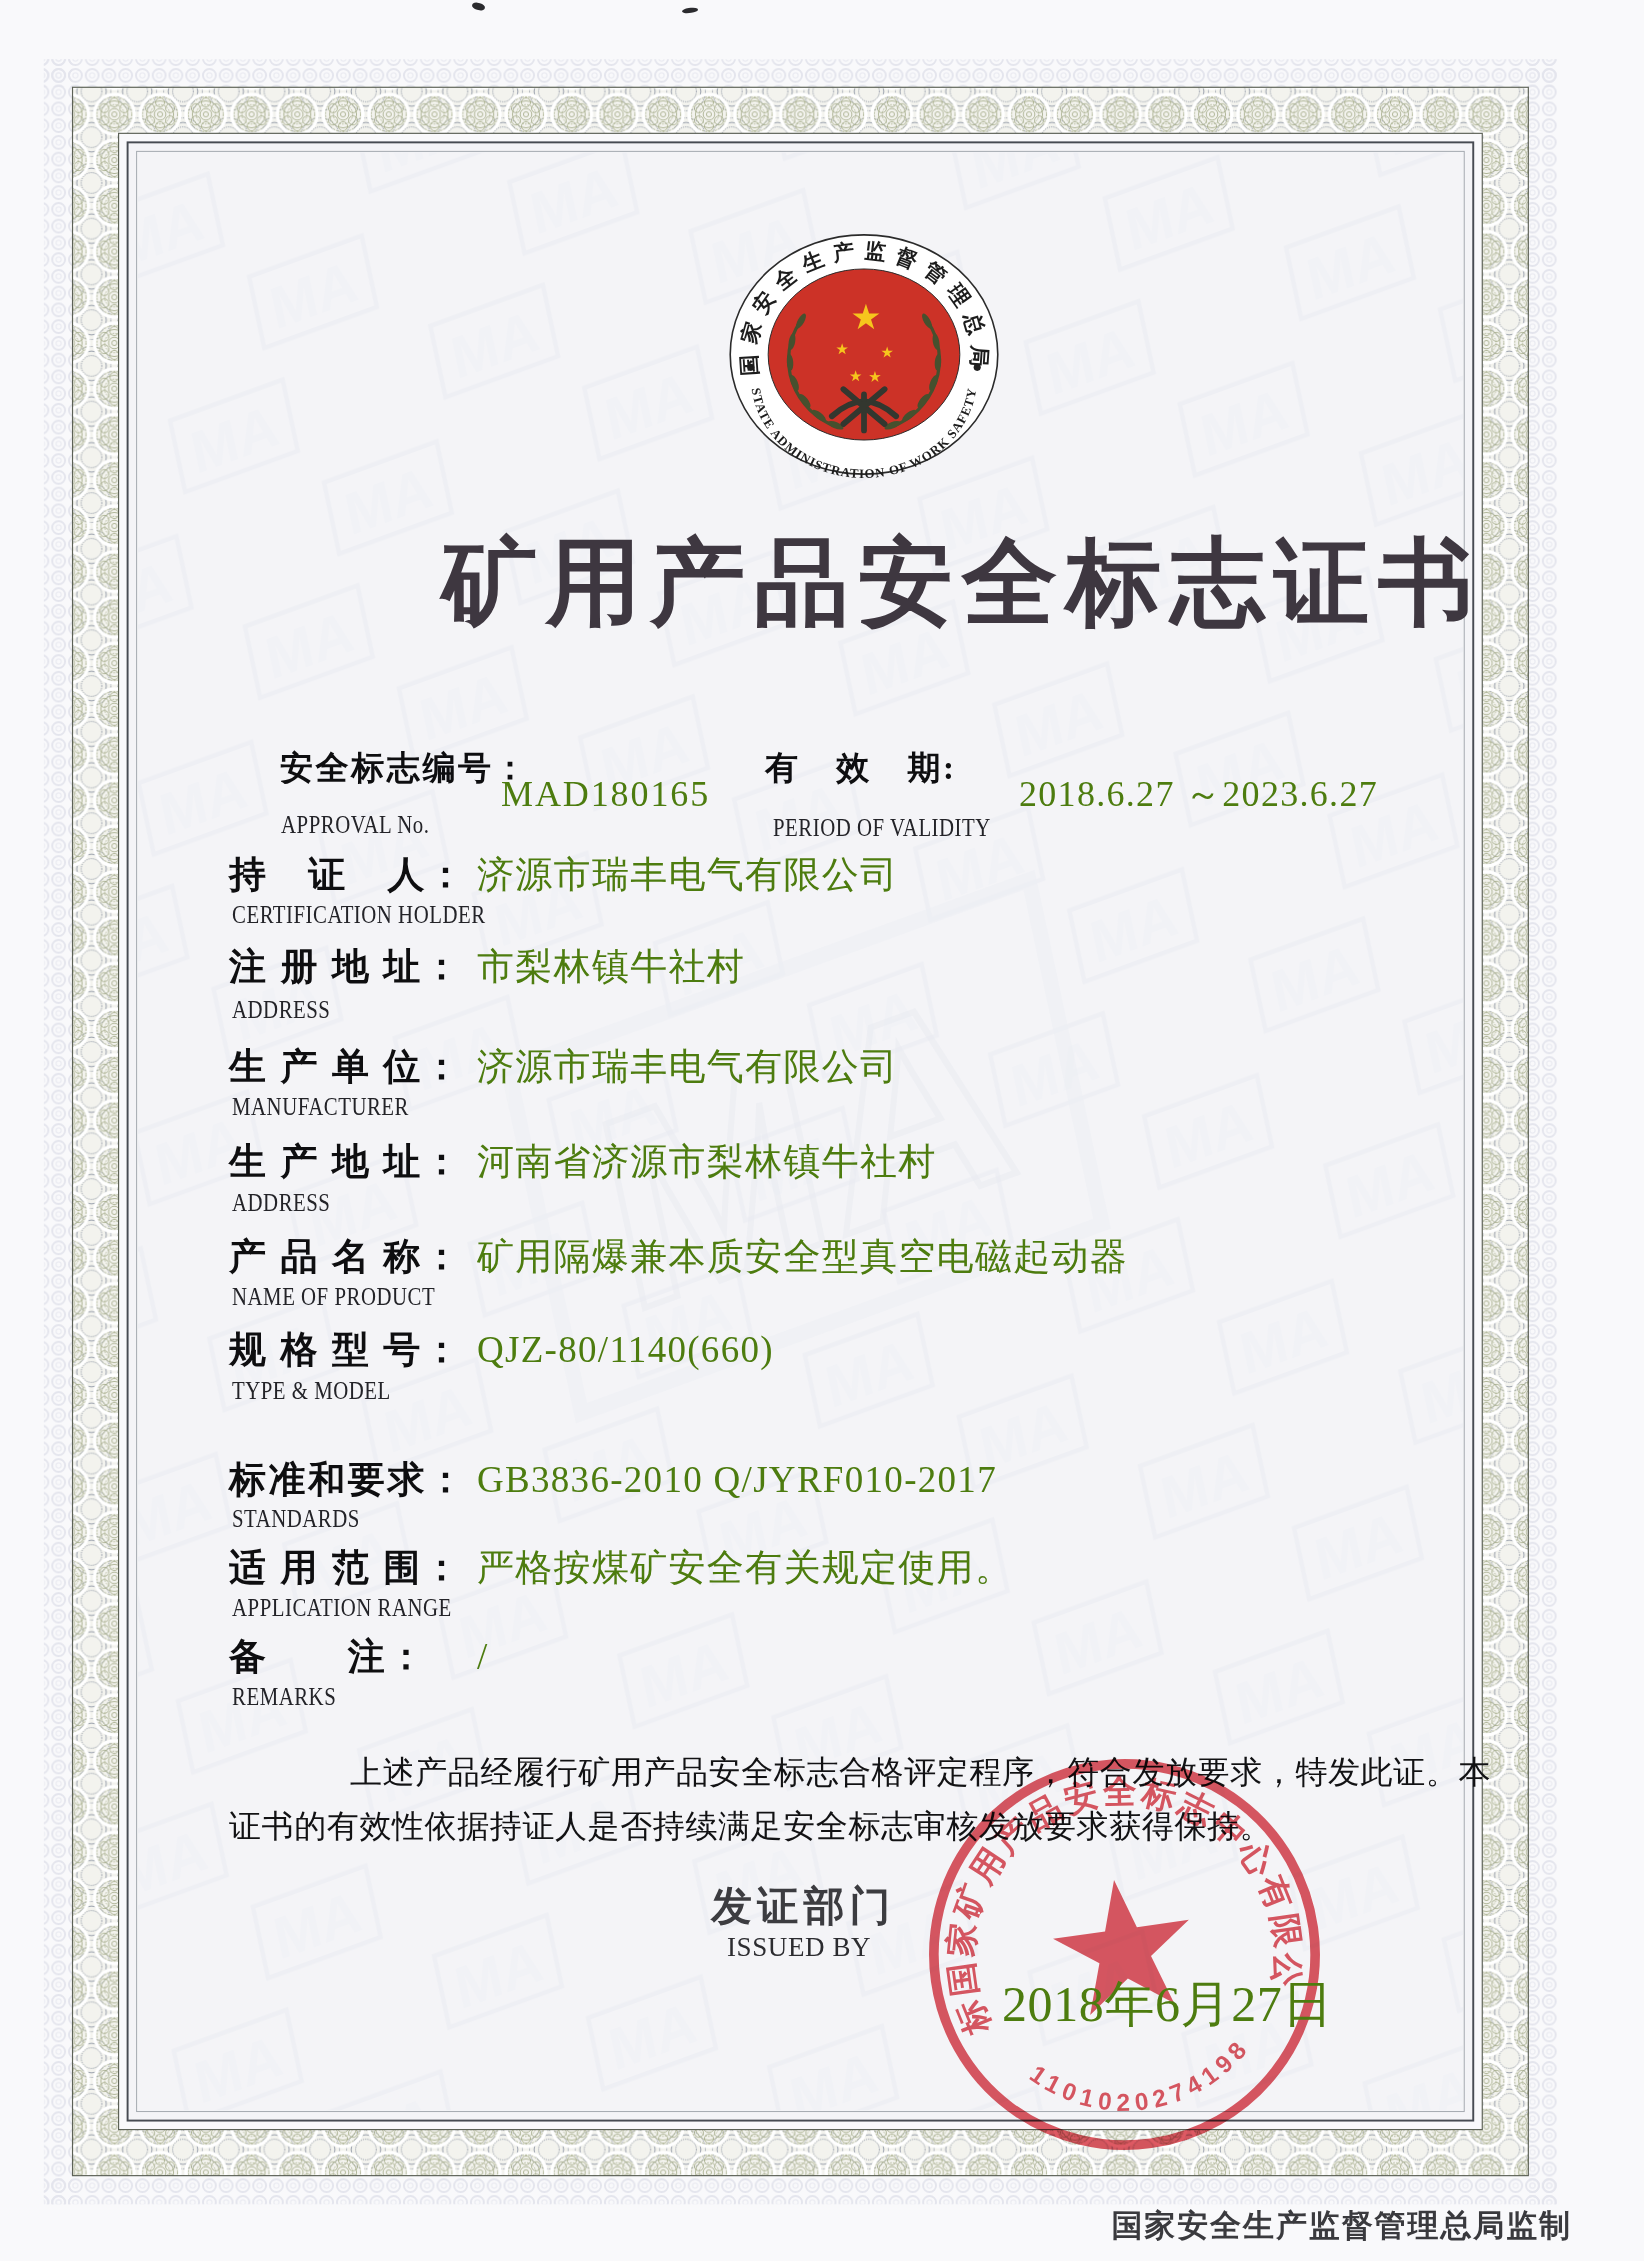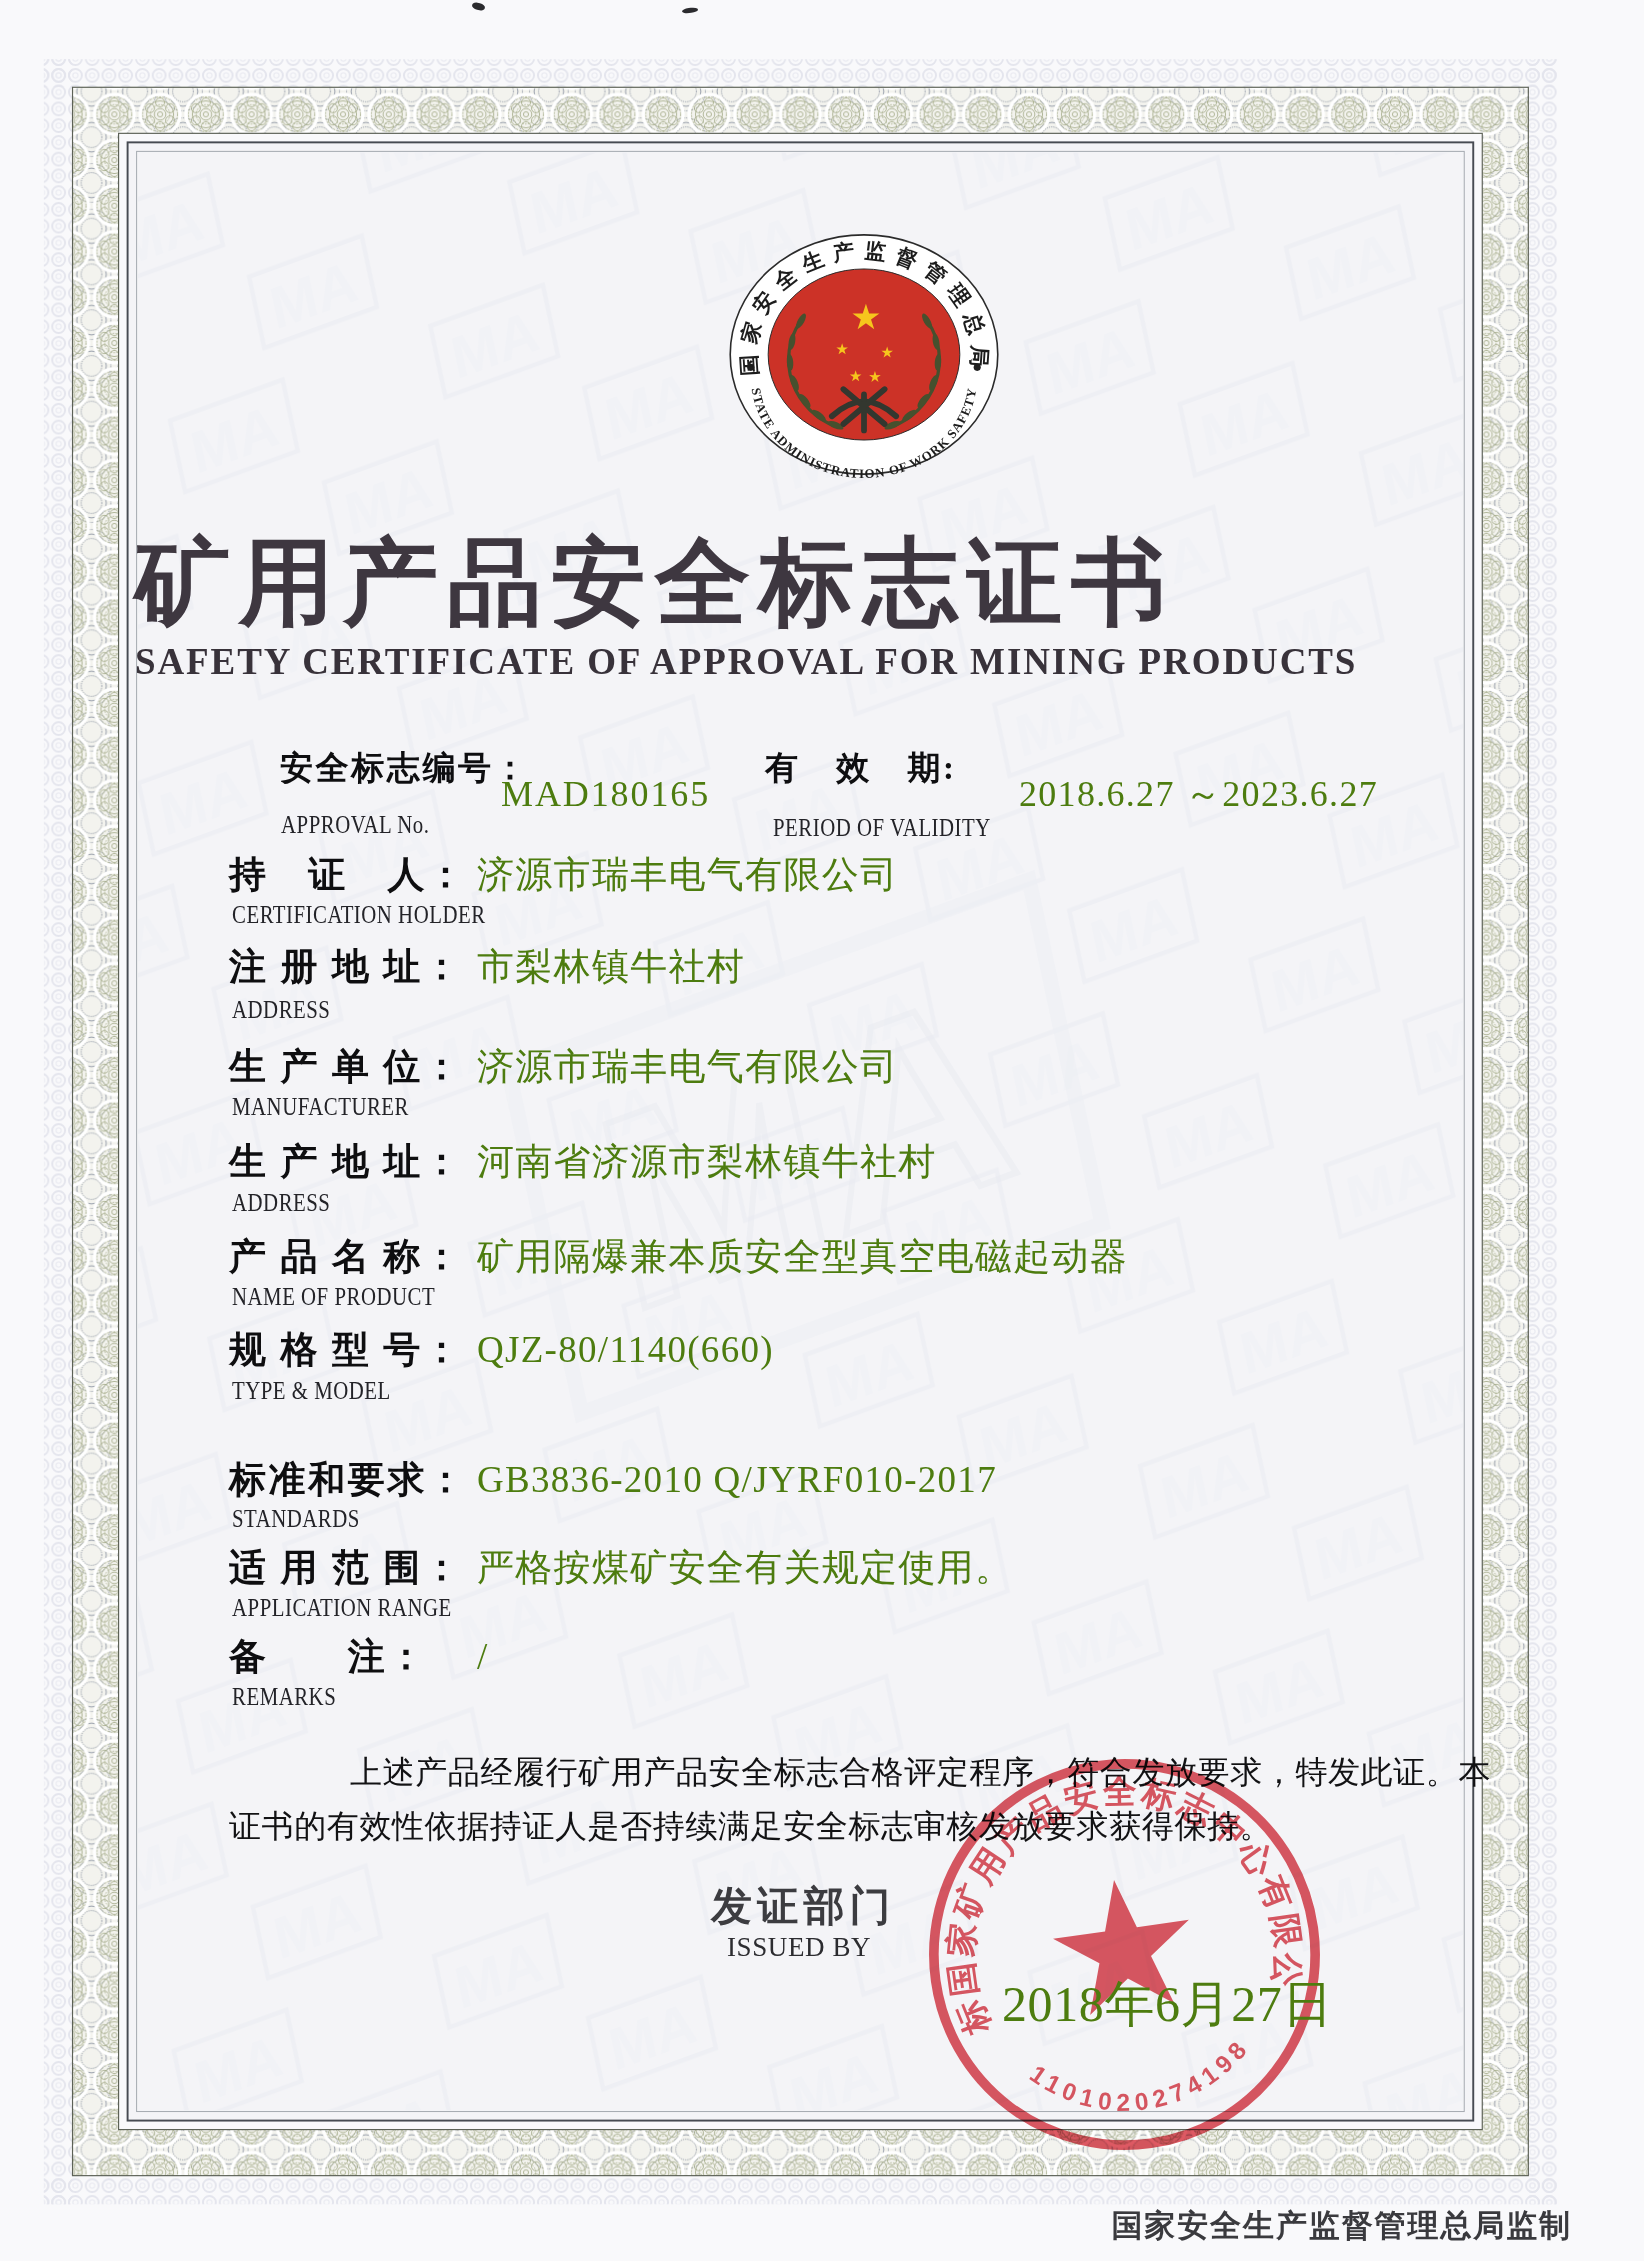--- a/index.html
+++ b/index.html
@@ -3,21 +3,21 @@
 <meta charset="utf-8">
 <style>
   html,body{margin:0;padding:0;background:#e9e9ec;}
   .page{position:relative;width:1644px;height:2261px;background:#f9f9fb;overflow:hidden;
         font-family:"Liberation Serif","DejaVu Serif",serif;color:#17171a;}
   .abs{position:absolute;line-height:1;white-space:nowrap;}
   .layer{position:absolute;left:0;top:0;}
   .zh-label{font-weight:bold;color:#0e0e10;letter-spacing:2.6px;}
   .zh-value{font-weight:normal;color:#4d7c0f;letter-spacing:1.3px;}
   .en-label{color:#232328;transform:scaleX(.85);transform-origin:0 0;letter-spacing:0.6px;}
-  .centered{left:135px;width:1339px;text-align:left;}
+  .centered{left:143px;width:1339px;text-align:right;}
   .title-zh{font-size:95px;font-weight:bold;color:#3e3740;letter-spacing:9px;}
   .title-en{font-size:37px;font-weight:bold;color:#38323a;letter-spacing:1.9px;}
   .statement{font-size:32px;color:#121214;letter-spacing:0.6px;}
   .stamp-wrap{transform:rotate(-8deg);mix-blend-mode:multiply;opacity:.92;}
   .footer-line{font-size:31px;font-weight:bold;color:#3a3a3e;letter-spacing:1.9px;}
   .artifact{background:#2b2b2e;border-radius:45%;}
 </style>
 </head>
 <body>
 
@@ -143,21 +143,20 @@
 
     <text font-family="Liberation Serif, DejaVu Serif, serif" font-size="33" font-weight="bold" fill="#1c1c1c" letter-spacing="14">
       <textPath href="#embTop" startOffset="50%" text-anchor="middle">国家安全生产监督管理总局</textPath>
     </text>
     <text font-family="Liberation Serif, DejaVu Serif, serif" font-size="20" font-weight="bold" fill="#1c1c1c" letter-spacing="1.5">
       <textPath href="#embBot" startOffset="50%" text-anchor="middle">STATE ADMINISTRATION OF WORK SAFETY</textPath>
     </text>
   </svg>
 
   <div class="abs centered title-zh" style="top:536px;">矿用产品安全标志证书</div>
-  <div class="abs centered title-en" style="top:643px;">SAFETY CERTIFICATE OF APPROVAL FOR MINING PRODUCTS</div>
 
   <div class="abs zh-label" style="left:280px;top:752px;font-size:33px;">安全标志编号：</div>
   <div class="abs zh-value" style="left:501px;top:776px;font-size:36px;letter-spacing:1.9px;">MAD180165</div>
   <div class="abs en-label" style="left:281px;top:813px;font-size:24.5px;">APPROVAL No.</div>
 
   <div class="abs zh-label" style="left:765px;top:752px;font-size:33px;">有　效　期:</div>
   <div class="abs en-label" style="left:773px;top:816px;font-size:24.5px;">PERIOD OF VALIDITY</div>
   <div class="abs zh-value" style="left:1019px;top:776px;font-size:36px;letter-spacing:1.3px;">2018.6.27 ～2023.6.27</div>
 
   <div class="abs zh-label" style="left:229px;top:856px;font-size:37px;">持　证　人：</div>

